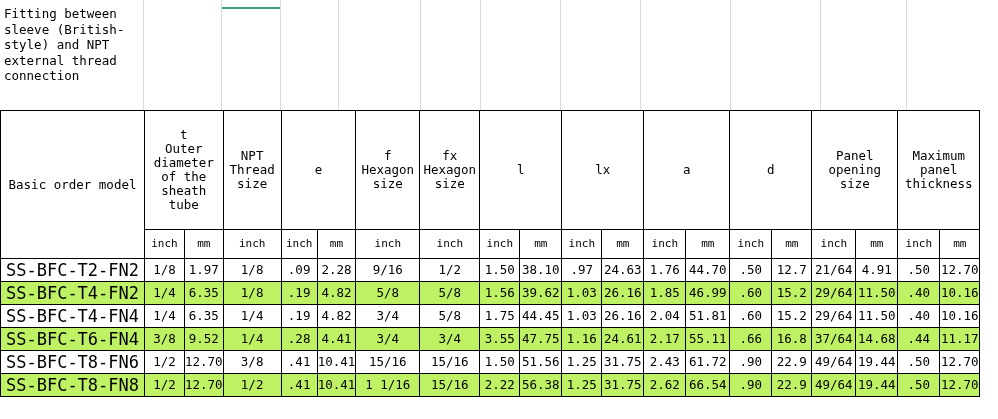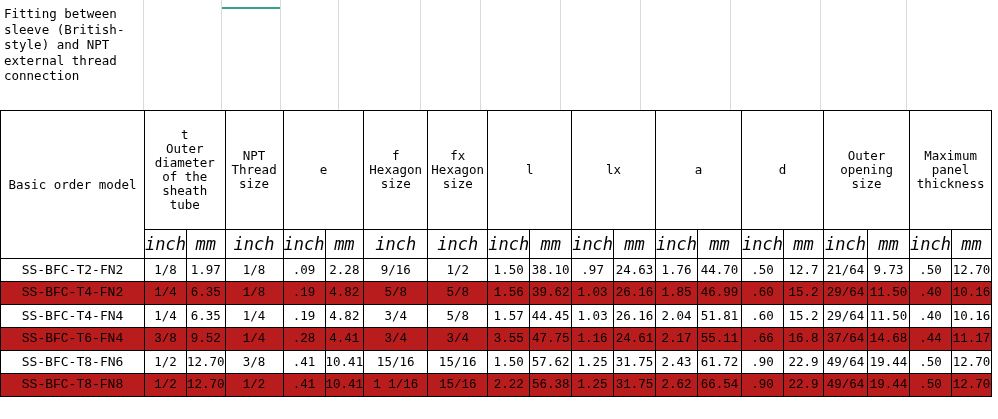--- a/index.html
+++ b/index.html
@@ -68,32 +68,30 @@
     font-weight: normal;
   }
   th.hdr-main {
     height: 118px;
     font-size: 12.5px;
     line-height: 15px;
     white-space: pre-line;
   }
   th.hdr-unit {
     height: 28px;
-    font-size: 17px;
-    font-style: italic;
+    font-size: 11px;
   }
   td.model {
     text-align: left;
     padding-left: 5px;
-    font-size: 13px;
+    font-size: 17px;
     white-space: nowrap;
   }
   tr.row-alt td {
-    background: #b91c1c;
-    font-family: Liberation Mono, monospace;
+    background: #bef264;
   }
   tbody td {
     height: 22px;
   }
 </style>
 </head>
 <body>
 
 <div id="root">
 
@@ -144,21 +142,21 @@
         <th class="hdr-main">NPT Thread size</th>
         <th class="hdr-main" colspan="2">e</th>
         <th class="hdr-main">f
 Hexagon size</th>
         <th class="hdr-main">fx
 Hexagon size</th>
         <th class="hdr-main" colspan="2">l</th>
         <th class="hdr-main" colspan="2">lx</th>
         <th class="hdr-main" colspan="2">a</th>
         <th class="hdr-main" colspan="2">d</th>
-        <th class="hdr-main" colspan="2">Outer opening size</th>
+        <th class="hdr-main" colspan="2">Panel opening size</th>
         <th class="hdr-main" colspan="2">Maximum panel thickness</th>
       </tr>
       <tr>
         <th class="hdr-unit">inch</th>
         <th class="hdr-unit">mm</th>
         <th class="hdr-unit">inch</th>
         <th class="hdr-unit">inch</th>
         <th class="hdr-unit">mm</th>
         <th class="hdr-unit">inch</th>
         <th class="hdr-unit">inch</th>
@@ -188,21 +186,21 @@
           <td>1/2</td>
           <td>1.50</td>
           <td>38.10</td>
           <td>.97</td>
           <td>24.63</td>
           <td>1.76</td>
           <td>44.70</td>
           <td>.50</td>
           <td>12.7</td>
           <td>21/64</td>
-          <td>9.73</td>
+          <td>4.91</td>
           <td>.50</td>
           <td>12.70</td>
         </tr>
         <tr class="row-alt">
           <td class="model">SS-BFC-T4-FN2</td>
           <td>1/4</td>
           <td>6.35</td>
           <td>1/8</td>
           <td>.19</td>
           <td>4.82</td>
@@ -223,21 +221,21 @@
         </tr>
         <tr>
           <td class="model">SS-BFC-T4-FN4</td>
           <td>1/4</td>
           <td>6.35</td>
           <td>1/4</td>
           <td>.19</td>
           <td>4.82</td>
           <td>3/4</td>
           <td>5/8</td>
-          <td>1.57</td>
+          <td>1.75</td>
           <td>44.45</td>
           <td>1.03</td>
           <td>26.16</td>
           <td>2.04</td>
           <td>51.81</td>
           <td>.60</td>
           <td>15.2</td>
           <td>29/64</td>
           <td>11.50</td>
           <td>.40</td>
@@ -268,21 +266,21 @@
         <tr>
           <td class="model">SS-BFC-T8-FN6</td>
           <td>1/2</td>
           <td>12.70</td>
           <td>3/8</td>
           <td>.41</td>
           <td>10.41</td>
           <td>15/16</td>
           <td>15/16</td>
           <td>1.50</td>
-          <td>57.62</td>
+          <td>51.56</td>
           <td>1.25</td>
           <td>31.75</td>
           <td>2.43</td>
           <td>61.72</td>
           <td>.90</td>
           <td>22.9</td>
           <td>49/64</td>
           <td>19.44</td>
           <td>.50</td>
           <td>12.70</td>

